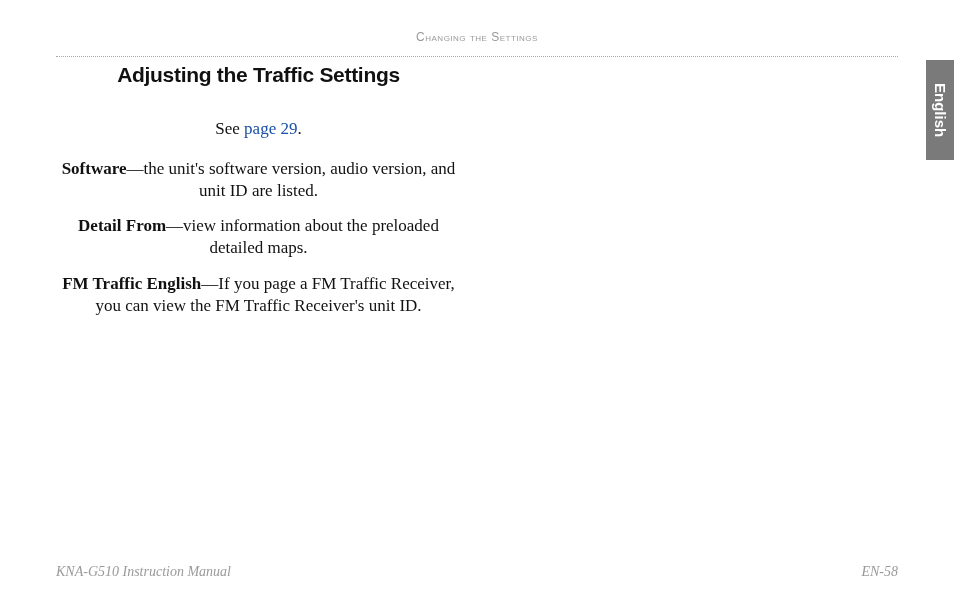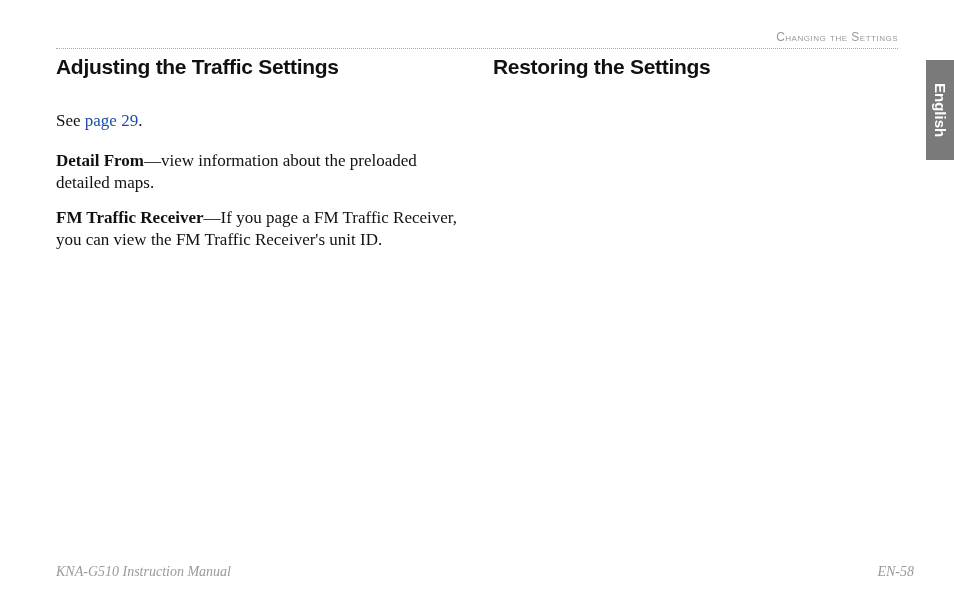--- a/index.html
+++ b/index.html
@@ -13,31 +13,32 @@
       font-family: "Times New Roman", serif;
       background: #fff;
       position: relative;
       padding: 30px 56px 40px 56px;
     }
     .header-rule {
       border-top: 1px dotted #aaa;
       margin-bottom: 4px;
     }
     .running-head {
-      text-align: right;
+      text-align: center;
       font-variant: small-caps;
       color: #999;
       font-size: 12px;
       letter-spacing: 0.5px;
-      margin-bottom: 4px;
+      margin-bottom: 12px;
       font-family: Arial, sans-serif;
     }
     .columns {
       display: flex;
       gap: 32px;
+      text-align: center;
     }
     .col {
       flex: 1;
       min-width: 0;
     }
     h2 {
       font-family: Arial, Helvetica, sans-serif;
       font-weight: bold;
       font-size: 21px;
       color: #111;
@@ -96,21 +97,21 @@
       display: flex;
       align-items: center;
       justify-content: center;
       writing-mode: vertical-rl;
       text-orientation: mixed;
     }
     .footer {
       position: absolute;
       bottom: 28px;
       left: 56px;
-      right: 40px;
+      right: 56px;
       display: flex;
       justify-content: space-between;
       font-style: italic;
       color: #9a9a9a;
       font-size: 14px;
       font-family: "Times New Roman", serif;
     }
     .spacer-top {
       height: 2px;
     }
@@ -124,34 +125,36 @@
 
 <div class="columns">
   <div class="col">
 
     <h2>Adjusting the Traffic Settings</h2>
     <p class="para tight">
       <span>See </span><span class="link-plain">page 29</span><span>.</span>
     </p>
 
 
+    <p class="para">
+      <span class="bold">Software</span><span>—the unit's software version, audio version, and unit ID are listed.</span>
+    </p>
 
     <p class="para">
       <span class="bold">Detail From</span><span>—view information about the preloaded detailed maps.</span>
     </p>
 
     <p class="para">
-      <span class="bold">FM Traffic Receiver</span><span>—If you page a FM Traffic Receiver, you can view the FM Traffic Receiver's unit ID.</span>
+      <span class="bold">FM Traffic English</span><span>—If you page a FM Traffic Receiver, you can view the FM Traffic Receiver's unit ID.</span>
     </p>
 
 
   </div>
 
   <div class="col">
-    <h2>Restoring the Settings</h2>
   </div>
 </div>
 
 <div class="side-tab">English</div>
 
 <div class="footer">
   <span>KNA-G510 Instruction Manual</span>
   <span>EN-58</span>
 </div>
 

